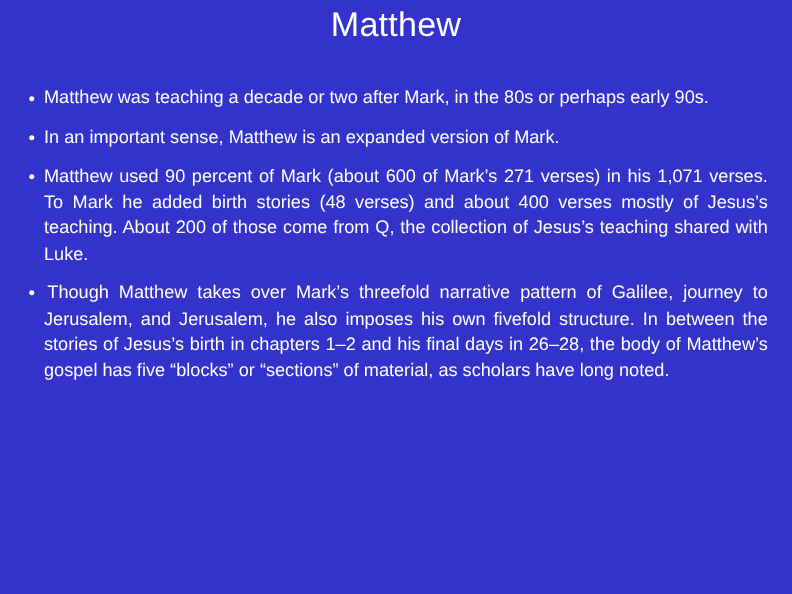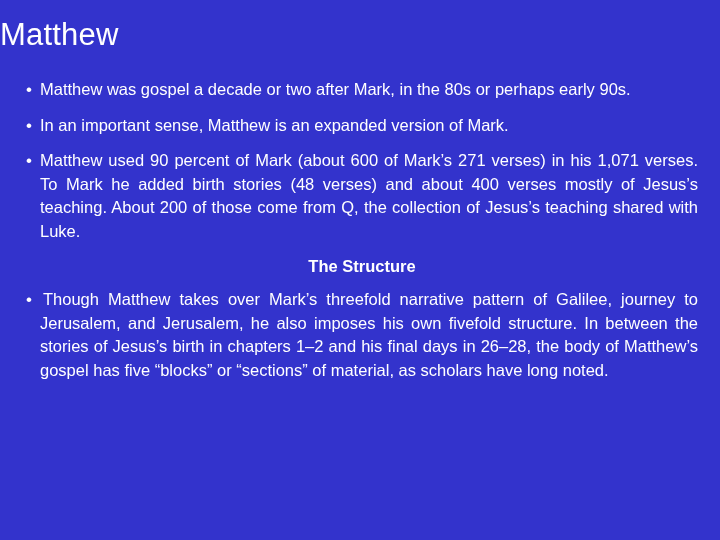--- a/index.html
+++ b/index.html
@@ -15,24 +15,24 @@
     color: #FFFFFF;
   }
   .slide {
     position: relative;
     width: 720px;
     height: 540px;
     box-sizing: border-box;
   }
   .slide-title {
     position: absolute;
-    top: 16px;
+    top: 4px;
     left: 0;
     width: 720px;
-    text-align: left;
+    text-align: center;
     font-size: 31px;
     line-height: 38px;
     font-weight: normal;
     color: #FFFFFF;
     letter-spacing: 0.2px;
   }
   .body {
     position: absolute;
     top: 78px;
     left: 26px;
@@ -75,34 +75,33 @@
 <body>
 
 <div class="slide">
 
   <div class="slide-title">Matthew</div>
 
   <div class="body">
 
     <div class="bullet">
       <span class="dot">•</span>
-      <span class="txt">Matthew was gospel a decade or two after Mark, in the 80s or perhaps early 90s.</span>
+      <span class="txt">Matthew was teaching a decade or two after Mark, in the 80s or perhaps early 90s.</span>
     </div>
 
     <div class="bullet">
       <span class="dot">•</span>
       <span class="txt">In an important sense, Matthew is an expanded version of Mark.</span>
     </div>
 
     <div class="bullet">
       <span class="dot">•</span>
       <span class="txt">Matthew used 90 percent of Mark (about 600 of Mark’s 271 verses) in his 1,071 verses. To Mark he added birth stories (48 verses) and about 400 verses mostly of Jesus’s teaching. About 200 of those come from Q, the collection of Jesus’s teaching shared with Luke.</span>
     </div>
 
-    <div class="subhead">The Structure</div>
 
     <div class="bullet lead-space">
       <span class="dot">•</span>
       <span class="txt">Though Matthew takes over Mark’s threefold narrative pattern of Galilee, journey to Jerusalem, and Jerusalem, he also imposes his own fivefold structure. In between the stories of Jesus’s birth in chapters 1–2 and his final days in 26–28, the body of Matthew’s gospel has five “blocks” or “sections” of material, as scholars have long noted.</span>
     </div>
 
   </div>
 </div>
 
 </body></html>

